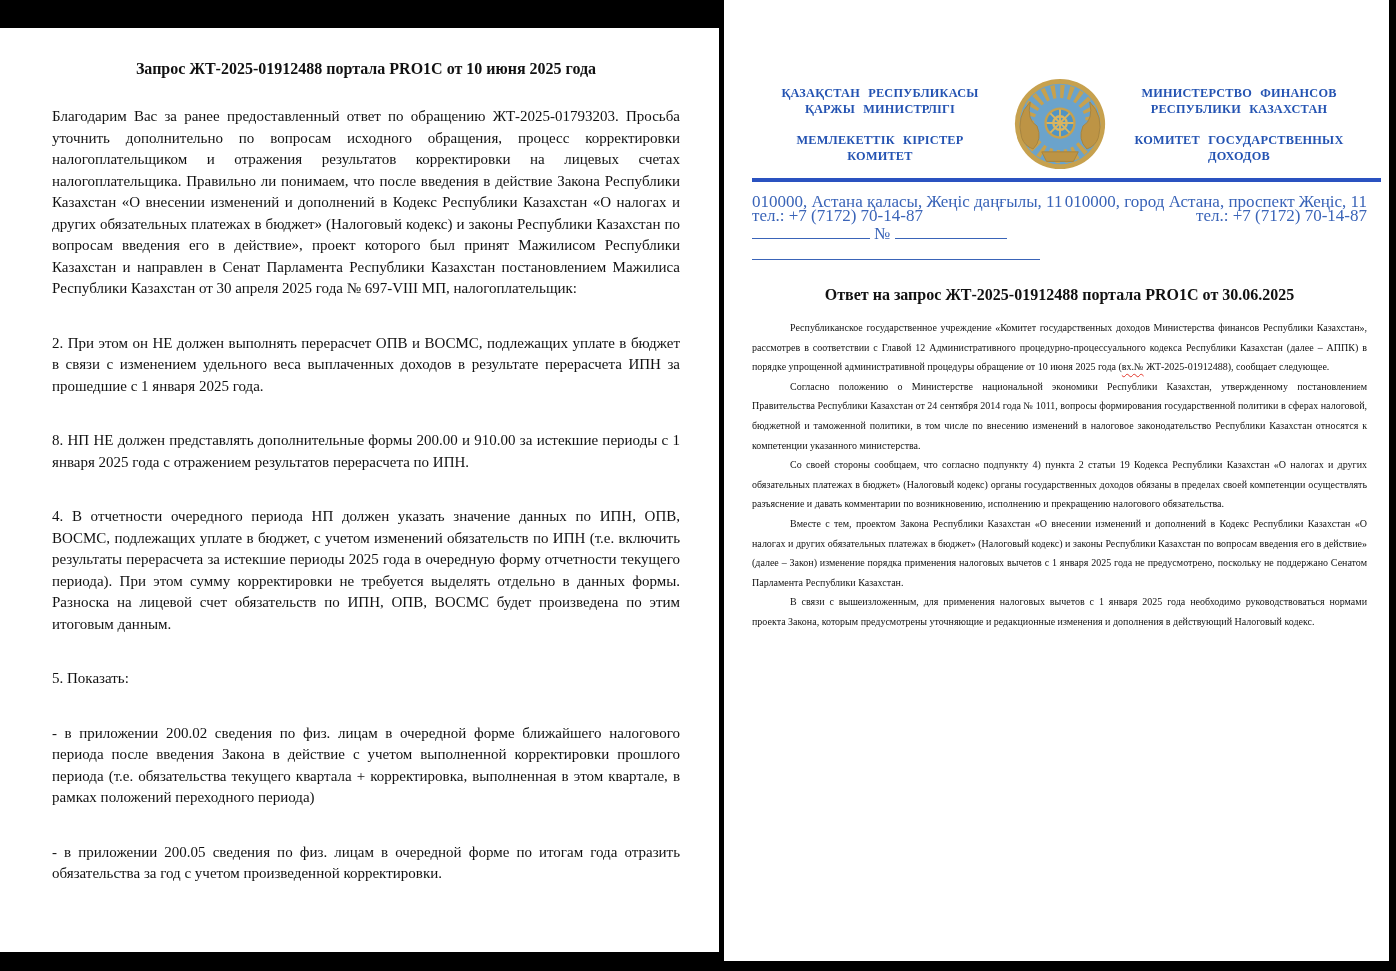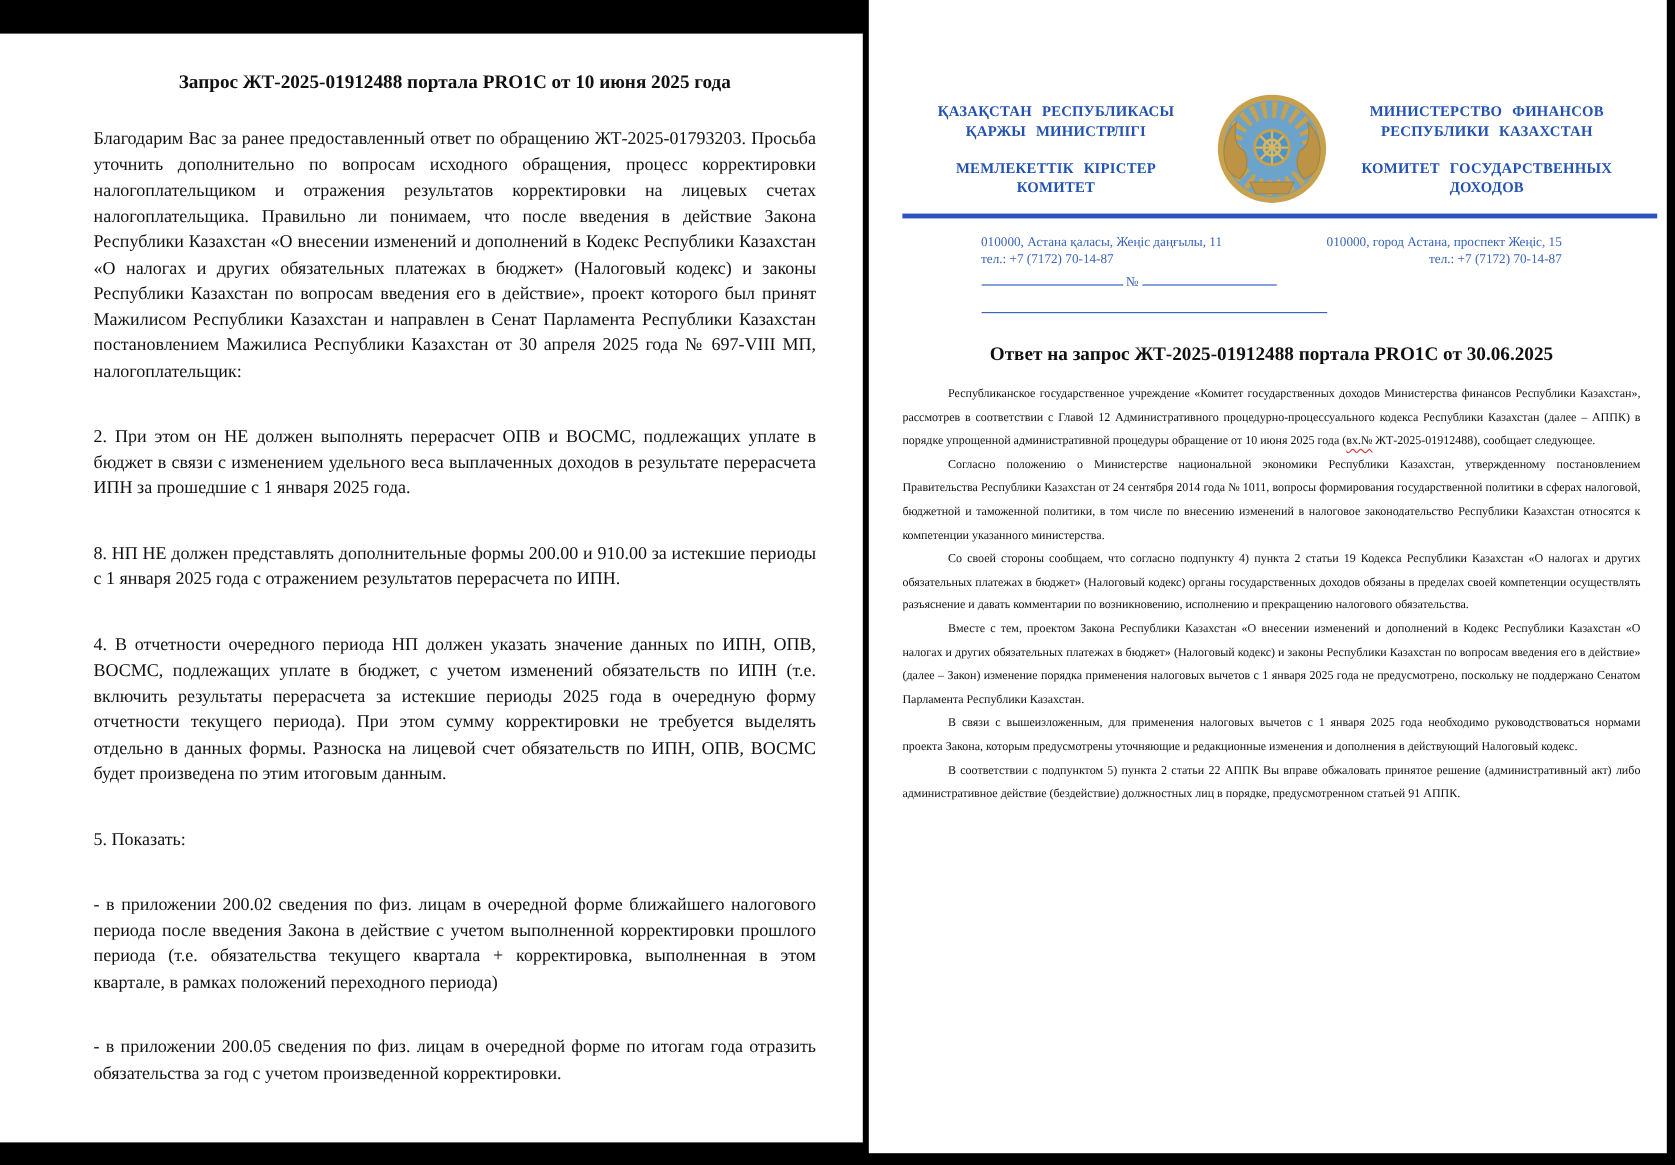--- a/index.html
+++ b/index.html
@@ -1,21 +1,21 @@
 <!DOCTYPE html>
 <html><head>
 <meta charset="utf-8">
 <style>
   html,body{margin:0;padding:0;background:#000;}
   .canvas{
     position:relative;width:1396px;height:971px;background:#000;overflow:hidden;
     font-family:"Liberation Serif","DejaVu Serif",serif;color:#111;
   }
   .page{position:absolute;background:#fff;box-sizing:border-box;}
-  .page-left{left:0;top:28px;width:719px;height:924px;padding:30px 39px 0 78px;}
+  .page-left{left:0;top:28px;width:719px;height:924px;padding:30px 39px 0 52px;}
   .page-right{left:724px;top:0;width:665px;height:961px;padding:0 22px 0 28px;}
 
   
   .page-left h1{
     font-size:16px;font-weight:bold;text-align:center;margin:0 0 26px 0;line-height:22px;
   }
   .page-left p{
     font-size:15px;line-height:21.5px;text-align:justify;margin:33px 0 0 0;
   }
   .page-left p:first-of-type{margin-top:0;}
@@ -29,22 +29,22 @@
   .org{
     width:244px;text-align:center;font-weight:bold;color:#2453b2;
     font-size:12.3px;line-height:16px;word-spacing:5px;letter-spacing:.2px;
   }
   .org .org-committee{margin-top:15px;}
   .emblem-wrap{width:96px;height:96px;flex:0 0 auto;}
   .blue-rule{
     height:4px;background:#2a52c0;margin:6px -14px 0 0;
   }
   .addresses{
-    display:flex;justify-content:center;margin-top:13px;
-    color:#3a64b8;font-size:11px;line-height:14px;
+    display:flex;justify-content:space-between;margin-top:13px;
+    color:#3a64b8;font-size:17px;line-height:14px;
   }
   .addr-right{text-align:right;}
   .regline{margin-top:4px;white-space:nowrap;}
   .blank{display:inline-block;border-bottom:1.4px solid #3a64b8;height:10px;vertical-align:baseline;}
   .blank-1{width:118px;}
   .blank-2{width:112px;}
   .longline{margin-top:8px;width:288px;border-bottom:1.4px solid #3a64b8;height:10px;}
 
   
   .page-right h1{
@@ -116,30 +116,29 @@
     <div class="blue-rule"></div>
 
     <div class="addresses">
       <div class="addr-left">
         <div>010000, Астана қаласы, Жеңіс даңғылы, 11</div>
         <div>тел.: +7 (7172) 70-14-87</div>
         <div class="regline"><span class="blank blank-1"></span> <span>№</span> <span class="blank blank-2"></span></div>
         <div class="longline"></div>
       </div>
       <div class="addr-right">
-        <div>010000, город Астана, проспект Жеңіс, 15</div>
+        <div>010000, город Астана, проспект Жеңіс, 11</div>
         <div>тел.: +7 (7172) 70-14-87</div>
       </div>
     </div>
 
     <h1>Ответ на запрос ЖТ-2025-01912488 портала PRO1C от 30.06.2025</h1>
 
     <div class="body">
       <p><span>Республиканское государственное учреждение «Комитет государственных доходов Министерства финансов Республики Казахстан», рассмотрев в соответствии с Главой 12 Административного процедурно-процессуального кодекса Республики Казахстан (далее – АППК) в порядке упрощенной административной процедуры обращение от 10 июня 2025 года (</span><span class="sp-err">вх.№</span><span> ЖТ-2025-01912488), сообщает следующее.</span></p>
       <p>Согласно положению о Министерстве национальной экономики Республики Казахстан, утвержденному постановлением Правительства Республики Казахстан от 24 сентября 2014 года № 1011, вопросы формирования государственной политики в сферах налоговой, бюджетной и таможенной политики, в том числе по внесению изменений в налоговое законодательство Республики Казахстан относятся к компетенции указанного министерства.</p>
       <p>Со своей стороны сообщаем, что согласно подпункту 4) пункта 2 статьи 19 Кодекса Республики Казахстан «О налогах и других обязательных платежах в бюджет» (Налоговый кодекс) органы государственных доходов обязаны в пределах своей компетенции осуществлять разъяснение и давать комментарии по возникновению, исполнению и прекращению налогового обязательства.</p>
       <p>Вместе с тем, проектом Закона Республики Казахстан «О внесении изменений и дополнений в Кодекс Республики Казахстан «О налогах и других обязательных платежах в бюджет» (Налоговый кодекс) и законы Республики Казахстан по вопросам введения его в действие» (далее – Закон) изменение порядка применения налоговых вычетов с 1 января 2025 года не предусмотрено, поскольку не поддержано Сенатом Парламента Республики Казахстан.</p>
       <p>В связи с вышеизложенным, для применения налоговых вычетов с 1 января 2025 года необходимо руководствоваться нормами проекта Закона, которым предусмотрены уточняющие и редакционные изменения и дополнения в действующий Налоговый кодекс.</p>
-      <p>В соответствии с подпунктом 5) пункта 2 статьи 22 АППК Вы вправе обжаловать принятое решение (административный акт) либо административное действие (бездействие) должностных лиц в порядке, предусмотренном статьей 91 АППК.</p>
     </div>
   </div>
 
 </div>
 
 </body></html>

